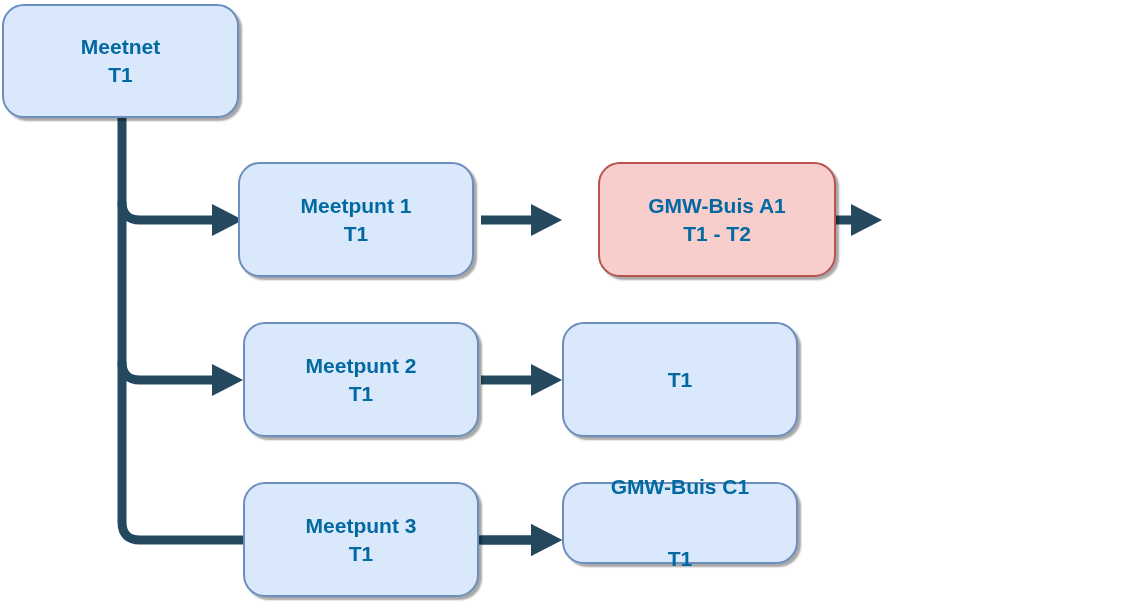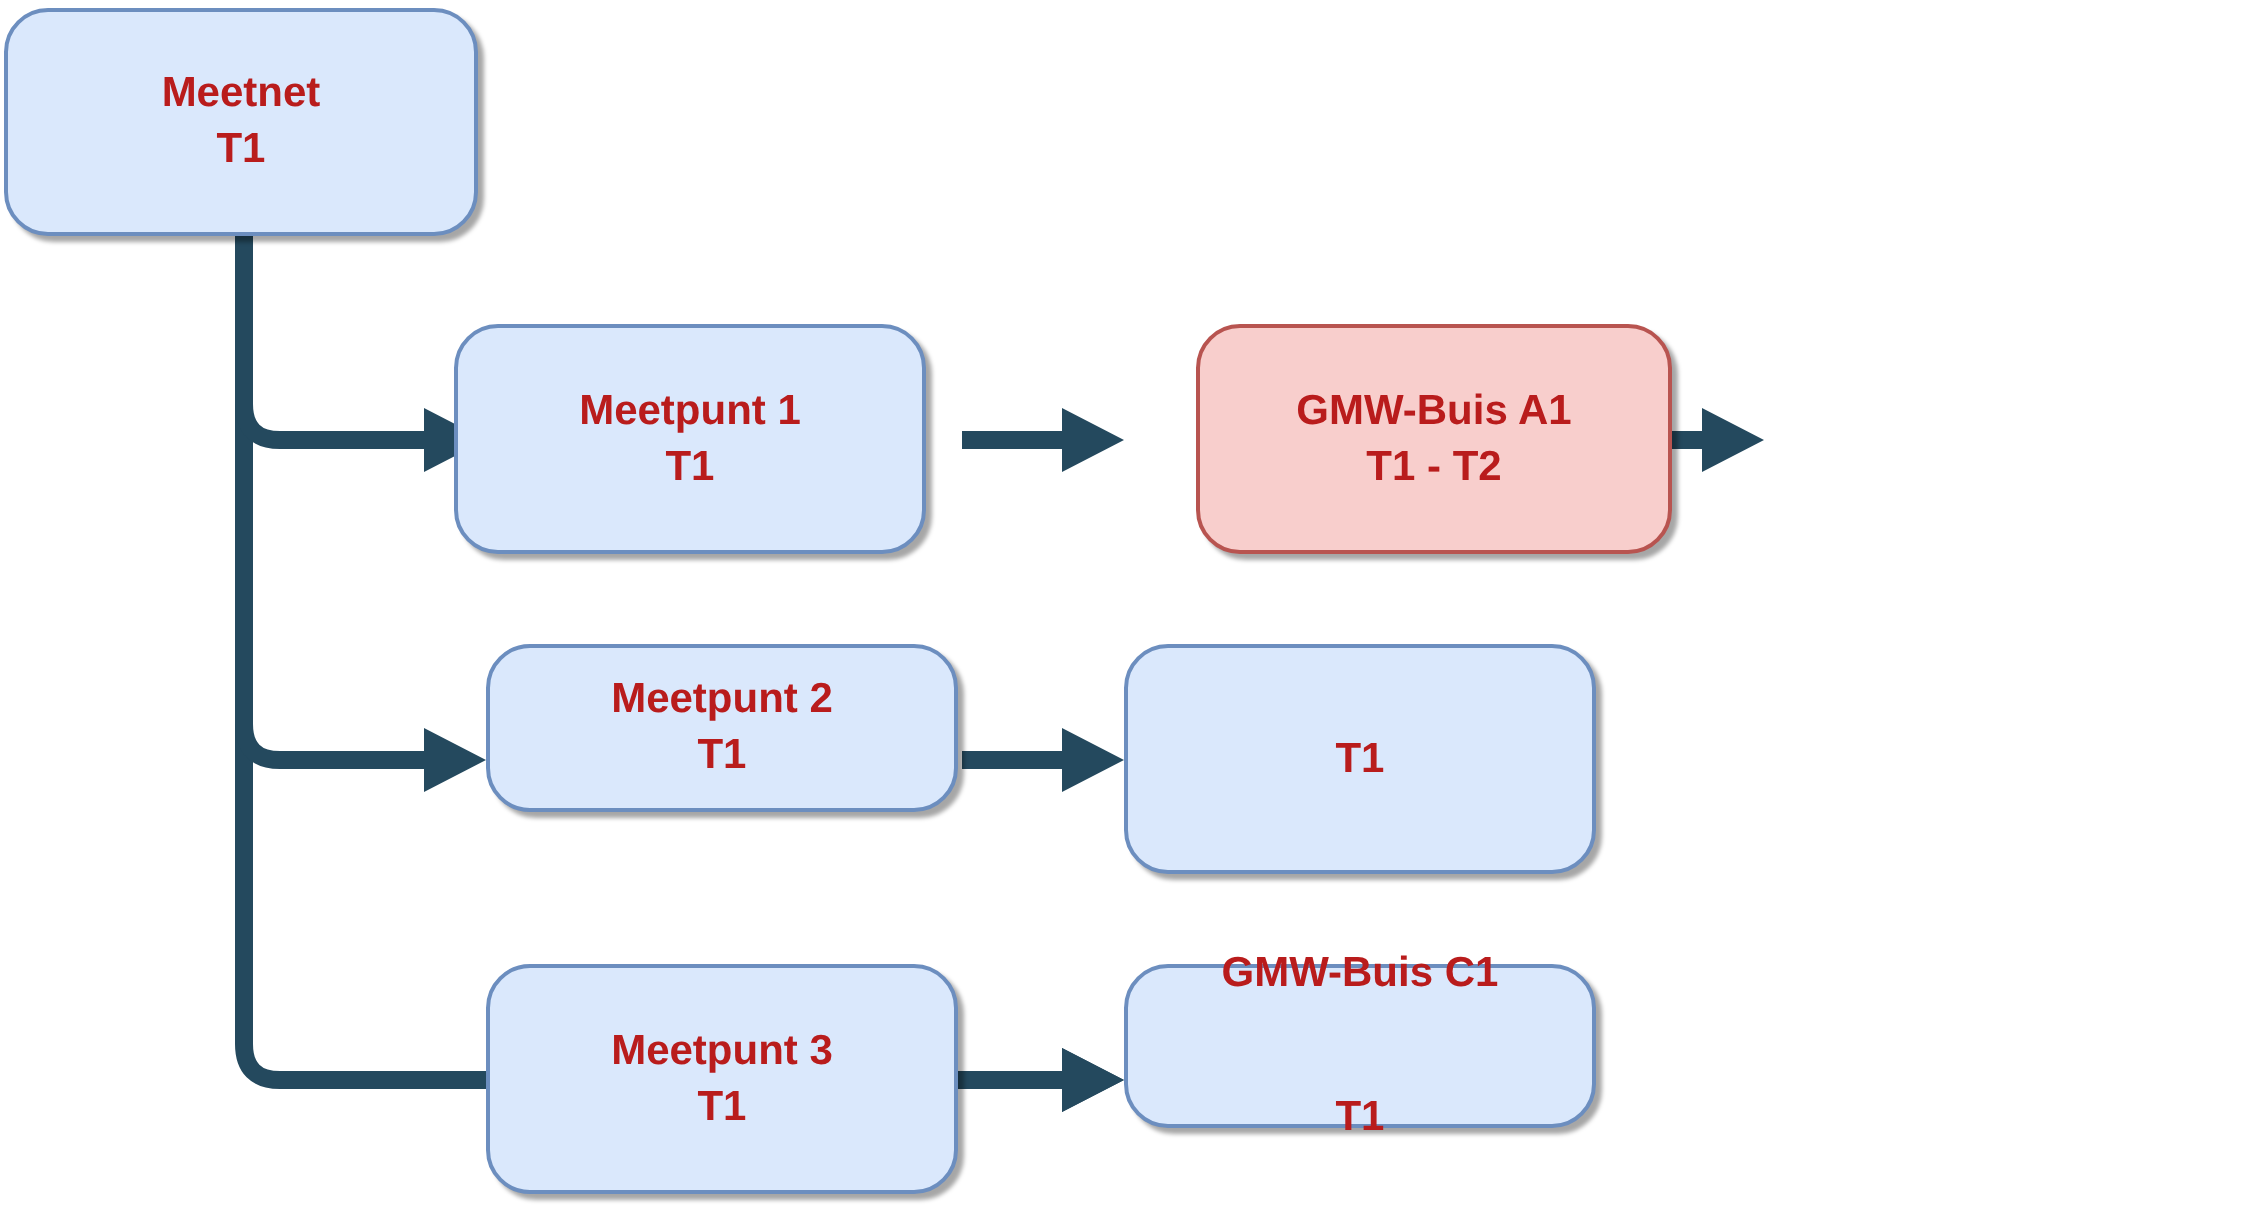--- a/index.html
+++ b/index.html
@@ -28,37 +28,37 @@
     border-radius: 22px;
     border: 2px solid;
     display: flex;
     flex-direction: column;
     align-items: center;
     justify-content: center;
     text-align: center;
     font-weight: bold;
     font-size: 21px;
     line-height: 28px;
-    color: #b91c1c;
+    color: #0369a1;
     box-shadow: 3px 3px 2px rgba(0,0,0,0.35);
   }
   .node.blue {
     background: #dae8fc;
     border-color: #6c8ebf;
   }
   .node.red {
     background: #f8cecc;
     border-color: #b85450;
     margin-left: 36px;
   }
   #node-meetnet   { left: 2px;   top: 4px;   width: 237px; height: 114px; }
-  #node-meetpunt1 { left: 227px; top: 162px; width: 236px; height: 115px; }
+  #node-meetpunt1 { left: 238px; top: 162px; width: 236px; height: 115px; }
   #node-gmw-a1    { left: 562px; top: 162px; width: 238px; height: 115px; }
   #node-gmw-a2    { left: 882px; top: 162px; width: 238px; height: 115px; }
-  #node-meetpunt2 { left: 243px; top: 322px; width: 236px; height: 84px; }
+  #node-meetpunt2 { left: 243px; top: 322px; width: 236px; height: 115px; }
   #node-gmw-b1    { left: 562px; top: 322px; width: 236px; height: 115px; }
   #node-meetpunt3 { left: 243px; top: 482px; width: 236px; height: 115px; }
   #node-gmw-c1    { left: 562px; top: 482px; width: 236px; height: 82px; gap: 44px; }
 
   .edge-line {
     stroke: #24495e;
     stroke-width: 9;
     fill: none;
   }
   .edge-head {

